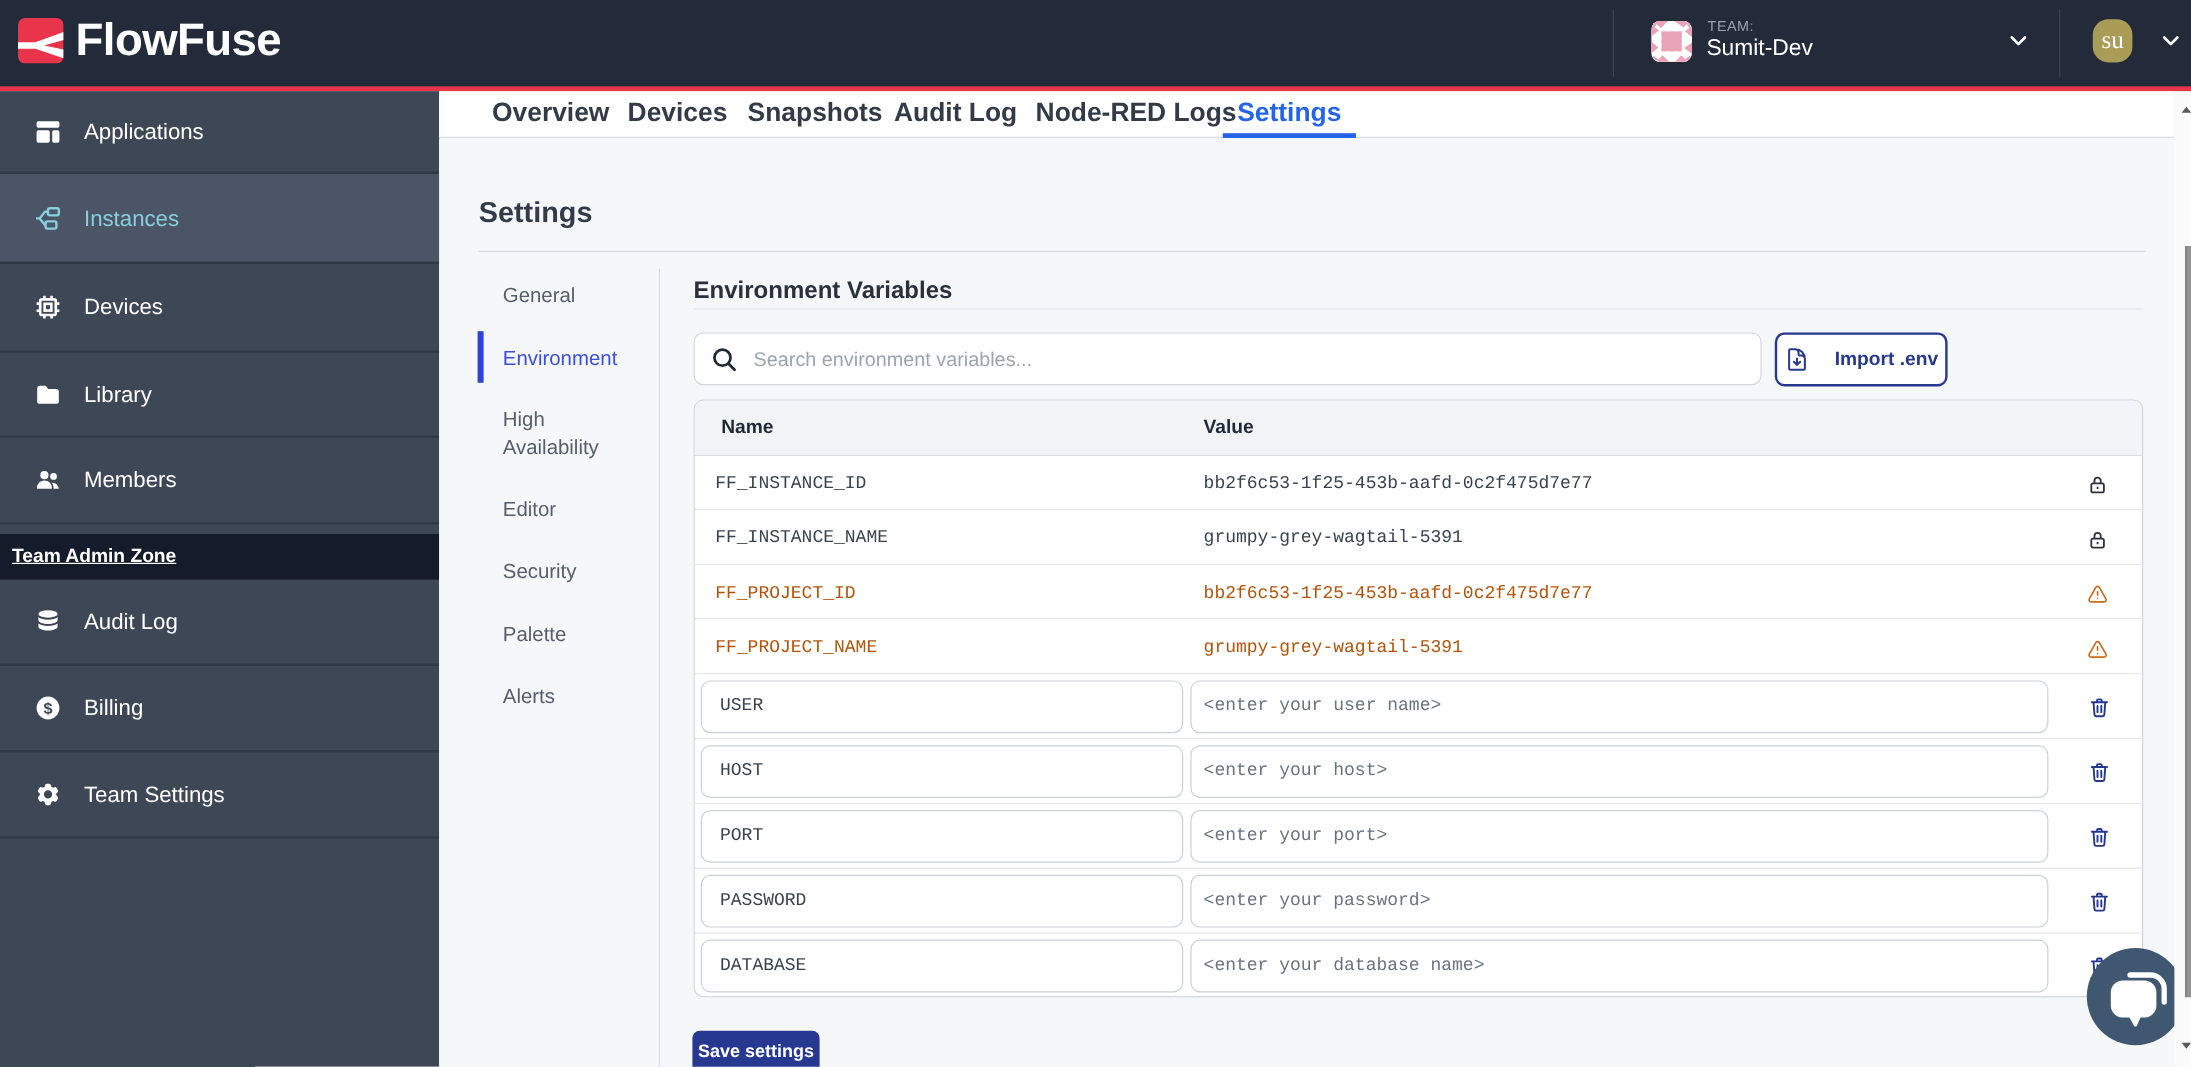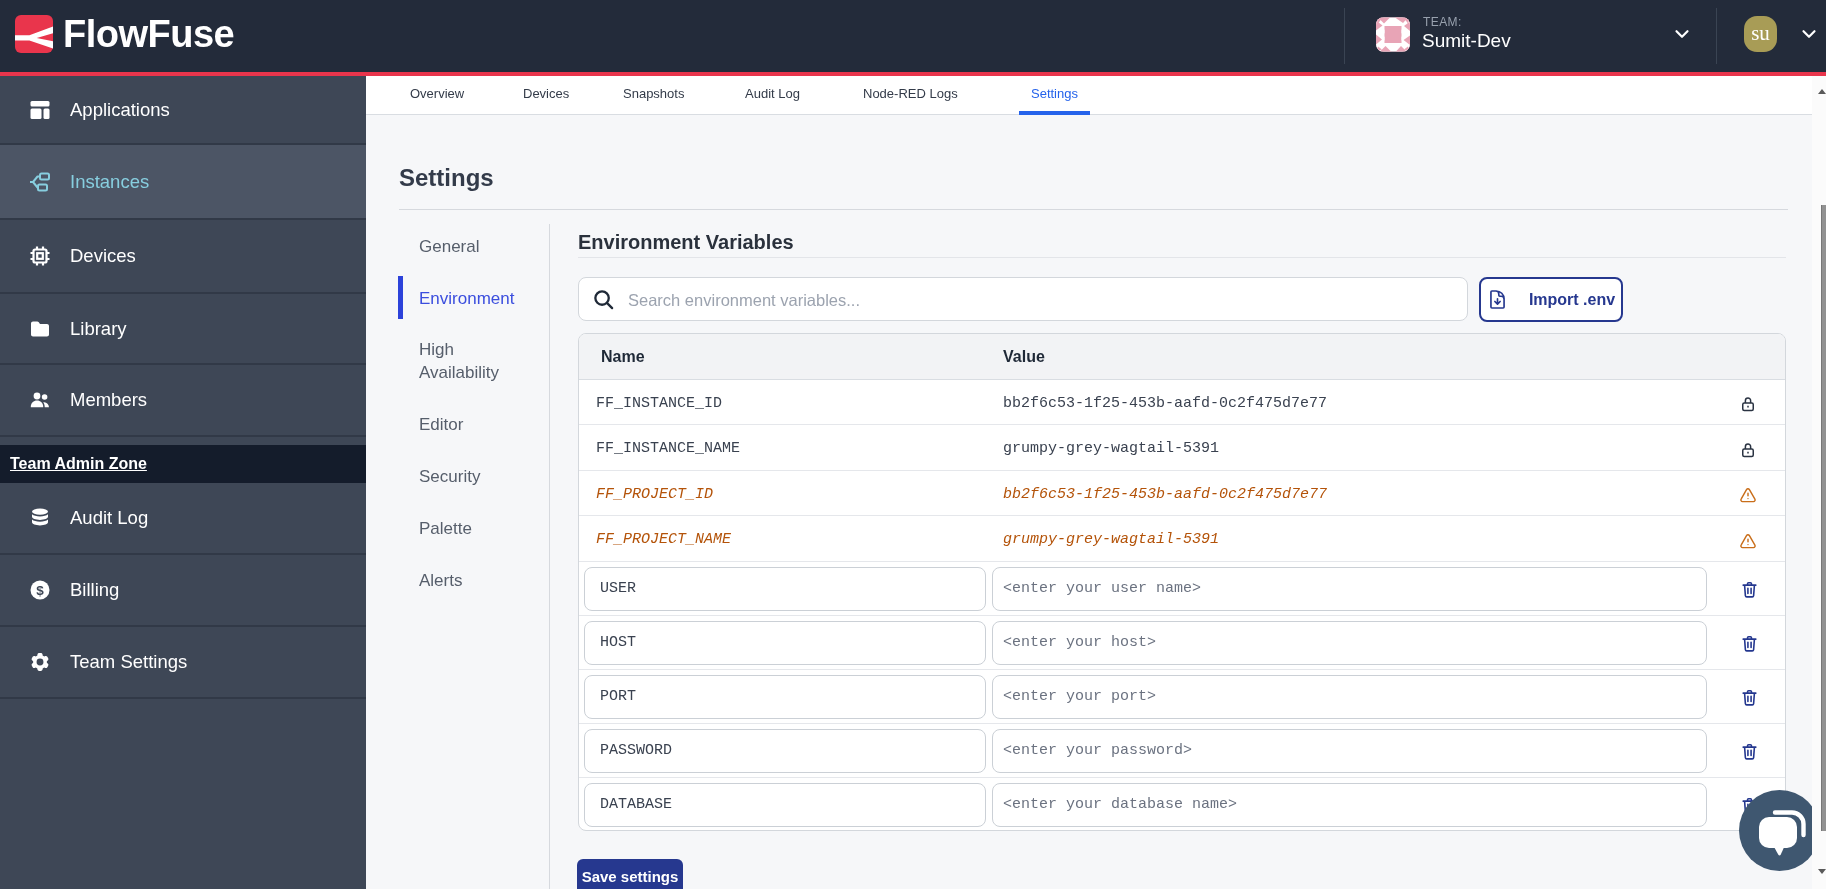--- a/index.html
+++ b/index.html
@@ -22,21 +22,21 @@
 
 #sidebar { position:absolute; left:0; top:76px; width:366px; height:813px; background:#3E4756; }
 .nav-item { position:absolute; left:0; width:366px; display:flex; align-items:center; border-bottom:2px solid #313947; color:#fff; font-size:18.5px; }
 .nav-item .nic { position:absolute; left:29px; width:22px; height:22px; }
 .nav-item .nlabel { position:absolute; left:70px; }
 .nav-active { background:#4C5565; color:#87CEDF; }
 #team-zone { position:absolute; left:0; top:369px; width:366px; height:38px; background:#141C2B; color:#fff; font-size:16px; font-weight:bold; display:flex; align-items:center; padding-left:10px;text-decoration:underline; }
 
 
 #tabbar { position:absolute; left:366px; top:76px; width:1446px; height:39px; background:#fff; border-bottom:1px solid #D9DDE2; }
-.tab { position:absolute; top:0; height:39px; line-height:35px; font-size:13px; color:#333B49; padding:0 12px; }
+.tab { position:absolute; top:0; height:39px; line-height:35px; font-size:22px; color:#333B49; padding:0 12px;font-weight:bold; }
 .tab-active { color:#2563EB; border-bottom:4px solid #2563EB; }
 
 
 #content { position:absolute; left:366px; top:116px; width:1446px; height:773px; background:#F6F7F9; }
 #h1-settings { position:absolute; left:33px; top:48px; font-size:24px; font-weight:bold; color:#333B4A; }
 #h1-rule { position:absolute; left:33px; top:93px; width:1389px; height:1px; background:#D6D9DE; }
 #subnav-divider { position:absolute; left:183px; top:108px; width:1px; height:665px; background:#D6D9DE; }
 .sn-item { position:absolute; left:53px; font-size:17px; color:#565E6B; line-height:23px; }
 .sn-active { color:#3B4EDE; }
 #sn-bar { position:absolute; left:32px; top:160px; width:5px; height:43px; background:#2C42DA; }
@@ -50,21 +50,21 @@
 #btn-add { position:absolute; left:1266px; top:161px; width:154px; height:45px; background:#26388F; border-radius:8px; color:#fff; font-size:16px; font-weight:bold; display:flex; align-items:center; justify-content:center; gap:9px; }
 
 
 #evtable { position:absolute; left:212px; top:217px; width:1208px; height:498px; background:#fff; border:1px solid #D3D7DC; border-radius:8px; }
 #ev-header-row { position:absolute; left:0; top:0; width:1206px; height:46px; background:#F2F3F5; border-bottom:1px solid #D9DDE2; border-radius:7px 7px 0 0; }
 .th { position:absolute; top:14px; font-size:16px; font-weight:bold; color:#1F2937; }
 .mono { font-family:"Liberation Mono", monospace; font-size:15px; }
 .drow { position:absolute; left:0; width:1206px; height:45px; border-bottom:1px solid #E5E7EB; }
 .dname { position:absolute; left:17px; top:14.5px; color:#3A4250; }
 .dvalue { position:absolute; left:424px; top:14.5px; color:#3A4250; }
-.deprecated .dname, .deprecated .dvalue { color:#B45309; font-style:italic; }
+.deprecated .dname, .deprecated .dvalue { color:#B45309; }
 .rowicon { position:absolute; left:1160px; top:15px; width:18px; height:18px; }
 .irow { position:absolute; left:0; width:1206px; height:54px; border-bottom:1px solid #E5E7EB; }
 .irow.last { border-bottom:0; }
 .inp { position:absolute; top:5px; height:44px; background:#fff; border:1px solid #CBD0D6; border-radius:8px; line-height:42px; padding-left:15px; color:#3A4250; }
 .inp-name { left:5px; width:402px; }
 .inp-val { left:413px; width:715px; color:#6B7280; padding-left:10px; }
 .trash { position:absolute; left:1161px; top:18px; width:19px; height:19px; }
 
 #btn-save { position:absolute; left:211px; top:743px; width:106px; height:38px; background:#26388F; border-radius:6px; color:#fff; font-size:15px; font-weight:bold; text-align:center; line-height:36px; }
 

